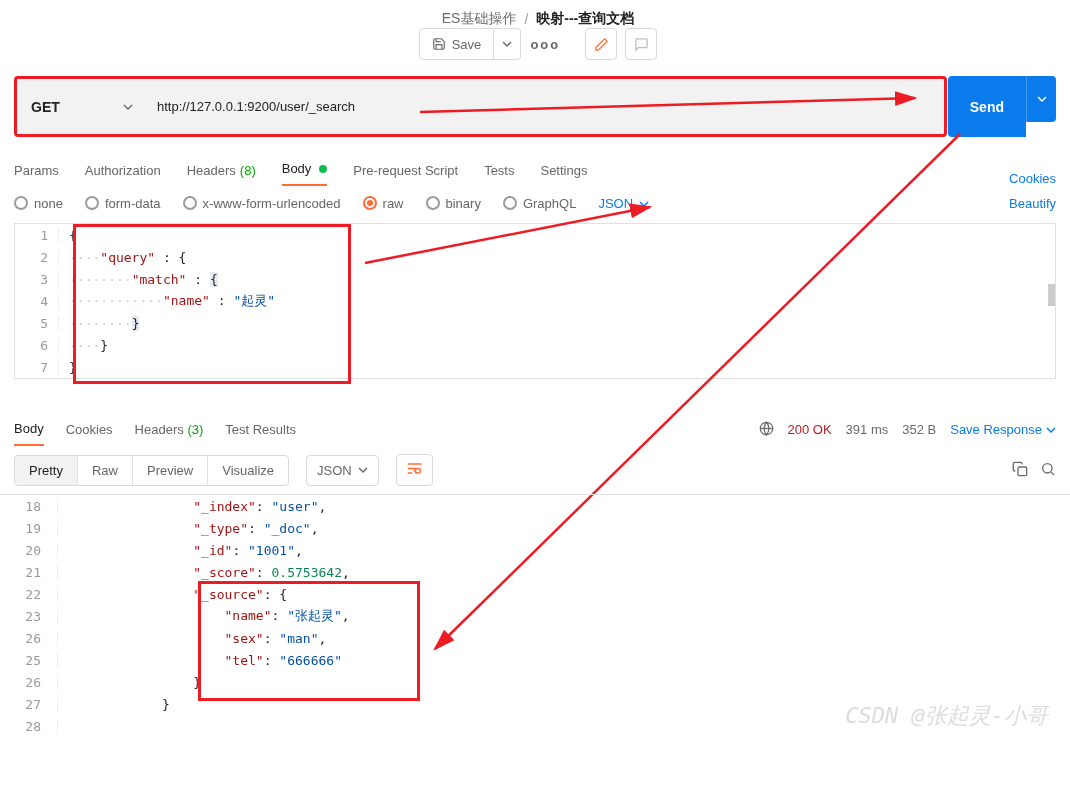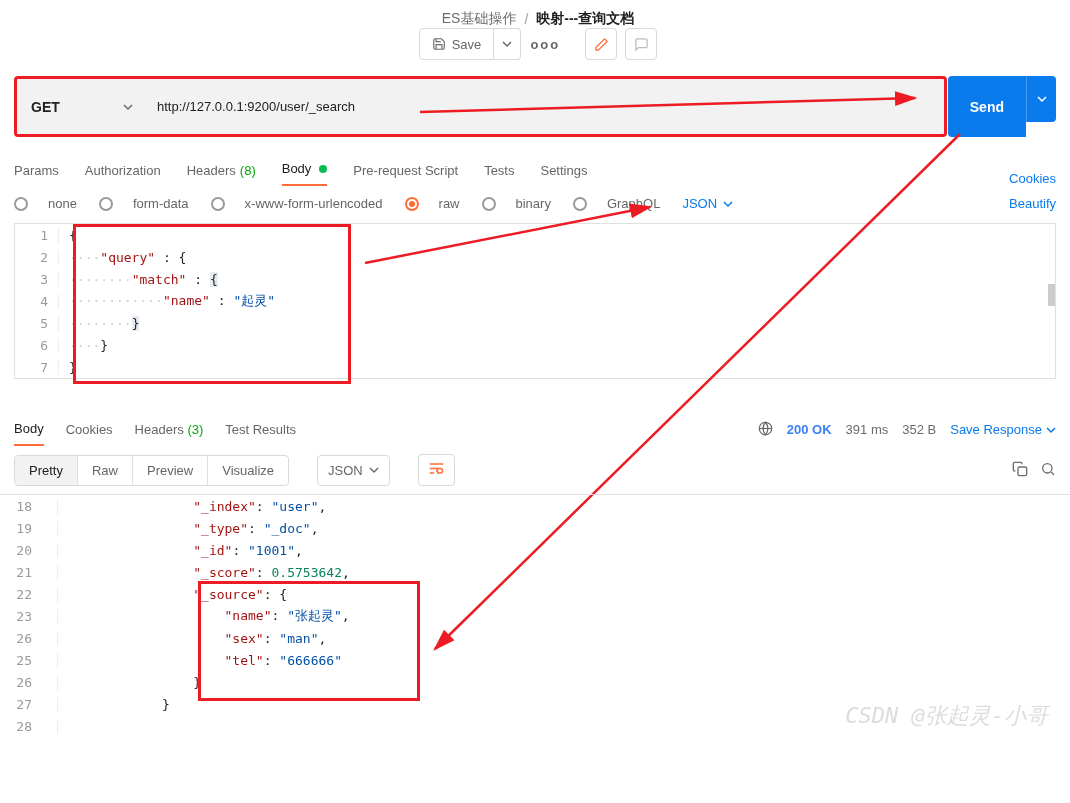--- a/index.html
+++ b/index.html
@@ -26,21 +26,21 @@
 .send-caret { background: #097bed; color: #fff; border: none; border-left: 1px solid rgba(255,255,255,0.25); width: 30px; height: 46px; border-radius: 0 4px 4px 0; cursor: pointer; }
 
 .tabs-row { display: flex; align-items: flex-end; padding: 6px 14px 0 14px; gap: 26px; position: relative; }
 .tab { font-size: 13px; color: #666; padding: 8px 0; cursor: pointer; display: inline-flex; align-items: center; gap: 4px; }
 .tab.active { color: #212121; font-weight: 500; border-bottom: 2px solid #ff6c37; }
 .count-muted { color: #0a0; }
 .green-dot { width: 8px; height: 8px; border-radius: 50%; background: #0cbb52; display: inline-block; margin-left: 4px; }
 .cookies-link { margin-left: auto; color: #097bed; cursor: pointer; }
 
 .body-opts { display: flex; align-items: center; gap: 22px; padding: 10px 14px 8px 14px; }
-.radio { display: inline-flex; align-items: flex-end; gap: 20px; font-size: 13px; color: #666; cursor: pointer; }
+.radio { display: inline-flex; align-items: flex-start; gap: 6px; font-size: 13px; color: #666; cursor: pointer; }
 .radio .circle { width: 14px; height: 14px; border: 2px solid #9a9a9a; border-radius: 50%; display: inline-flex; align-items: center; justify-content: center; }
 .radio.selected .circle { border-color: #ff6c37; }
 .radio.selected .circle::after { content: ""; width: 6px; height: 6px; border-radius: 50%; background: #ff6c37; }
 .json-dd { color: #097bed; font-size: 13px; display: inline-flex; align-items: center; gap: 6px; cursor: pointer; }
 .beautify { margin-left: auto; color: #097bed; cursor: pointer; font-size: 13px; }
 
 .editor-wrap { padding: 4px 14px 4px 14px; }
 .editor { border: 1px solid #e0e0e0; font-family: Consolas, monospace; font-size: 13px; position: relative; }
 .editor-line { display: flex; align-items: center; height: 22px; }
 .gutter { width: 44px; text-align: right; padding-right: 10px; color: #9a9a9a; border-right: 1px solid #eee; }
@@ -51,36 +51,36 @@
 .punc { color: #212121; }
 .hl { background: #e5ebf1; }
 .red-outline { position: absolute; border: 3px solid #ed1c24; left: 58px; top: 0; width: 278px; height: 160px; pointer-events: none; }
 .handle { position: absolute; right: 0; top: 60px; width: 7px; height: 22px; background: #ccc; }
 
 .resp-tabs { display: flex; align-items: center; padding: 30px 14px 0 14px; gap: 22px; }
 .resp-tab { font-size: 13px; color: #666; padding: 8px 0; cursor: pointer; }
 .resp-tab.active { color: #212121; border-bottom: 2px solid #ff6c37; }
 .resp-meta { margin-left: auto; display: flex; align-items: center; gap: 14px; font-size: 13px; }
 .globe { color: #666; }
-.status-ok { color: #3b82f6; font-weight: bold; }
+.status-ok { color: #b91c1c; }
 .meta-grey { color: #6b6b6b; }
 .save-resp { color: #097bed; cursor: pointer; display: inline-flex; align-items: center; gap: 4px; }
 
-.resp-opts { display: flex; align-items: center; padding: 8px 14px; gap: 18px; }
+.resp-opts { display: flex; align-items: center; padding: 8px 14px; gap: 7px; }
 .seg { display: inline-flex; border: 1px solid #d9d9d9; border-radius: 4px; overflow: hidden; }
 .seg-item { padding: 7px 14px; font-size: 13px; color: #666; cursor: pointer; border-right: 1px solid #e0e0e0; }
 .seg-item:last-child { border-right: none; }
 .seg-item.active { background: #f2f2f2; color: #212121; }
 .json-dd2 { margin-left: 10px; border: 1px solid #d9d9d9; border-radius: 4px; padding: 7px 10px; color: #666; display: inline-flex; align-items: center; gap: 6px; cursor: pointer; }
 .wrap-btn { margin-left: 10px; border: 1px solid #d9d9d9; border-radius: 4px; padding: 7px 10px; color: #ff6c37; cursor: pointer; }
 .resp-icons { margin-left: auto; display: inline-flex; gap: 12px; color: #666; }
 
 .resp-body { border-top: 1px solid #e0e0e0; font-family: Consolas, monospace; font-size: 13px; position: relative; }
 .resp-line { display: flex; align-items: center; height: 22px; }
-.resp-gutter { width: 58px; text-align: right; padding-right: 25px; color: #9a9a9a; border-right: 1px solid #eee; }
+.resp-gutter { width: 58px; text-align: right; padding-right: 16px; color: #9a9a9a; border-right: 1px solid #eee; }
 .resp-code { padding-left: 10px; white-space: pre; }
 .rkey { color: #a31515; }
 .rstr { color: #0451a5; }
 .rnum { color: #098658; }
 .rpunc { color: #212121; }
 .red-box2 { position: absolute; border: 3px solid #ed1c24; left: 198px; top: 86px; width: 222px; height: 120px; pointer-events: none; }
 .watermark { position: absolute; right: 22px; bottom: 6px; color: #dcdcdc; font-size: 22px; font-style: italic; pointer-events: none; }
 svg.arrow { position: absolute; pointer-events: none; }
 </style>
 </head>

